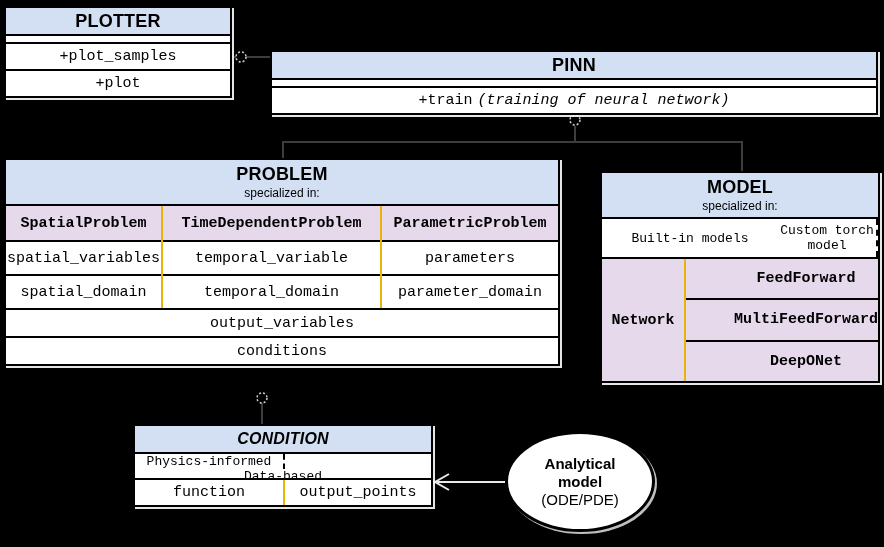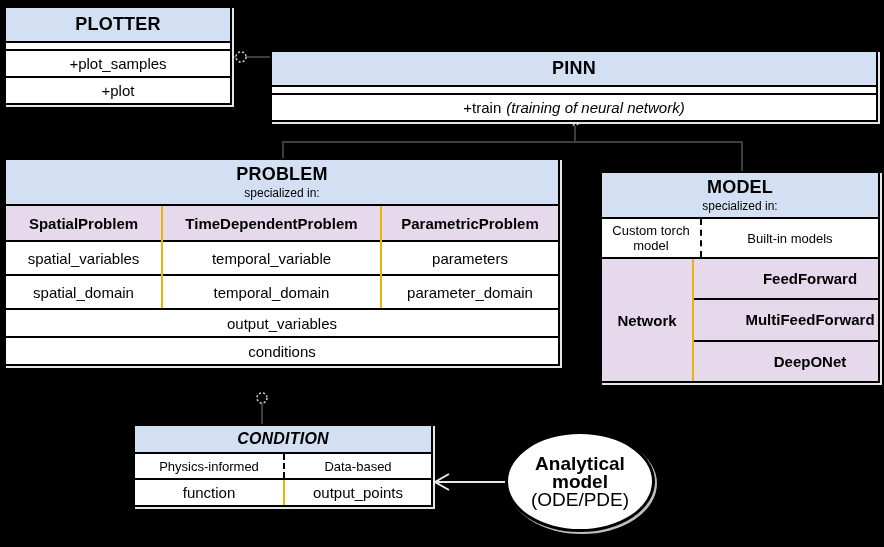--- a/index.html
+++ b/index.html
@@ -14,35 +14,35 @@
     border:2px solid #000; background:#fff;
     box-shadow:2px 2px 0 rgba(255,255,255,0.9);
     display:flex; flex-direction:column;
   }
   .hdr {
     background:#d3e0f4; display:flex; flex-direction:column;
     align-items:center; justify-content:center; text-align:center;
   }
   .title { font-weight:bold; font-size:18px; letter-spacing:0.2px; }
   .subtitle { font-size:12px; margin-top:1px; }
-  .cell { display:flex; align-items:center; justify-content:center; background:#fff; text-align:center; }
+  .cell { display:flex; align-items:center; justify-content:center; background:#fff; text-align:center;font-family:Liberation Mono, monospace; }
   .bt { border-top:2px solid #000; }
   .br { border-right:2px solid #eab308; }
   .brd { border-right:2px dashed #000; }
   .lav { background:#e7d9ec; }
   .bold { font-weight:bold; }
   .note { font-style:italic; margin-left:5px; }
 
   
   .m-row { height:27px; font-size:15px; }
   .attr-strip { height:8px; background:#fff; }
 
   #plotter { left:4px; top:6px; width:228px; }
   #pinn { left:270px; top:6px; width:608px;margin-top:44px; }
-  #plotter .hdr, #pinn .hdr { height:33px;text-align:right; }
+  #plotter .hdr, #pinn .hdr { height:26px;text-align:right; }
 
   
   #problem { left:4px; top:158px; width:556px; }
   #problem .hdr { height:44px; }
   .p-grid { display:flex; }
   .p-col { display:flex; flex-direction:column; }
   .p-col-0 { width:157px; }
   .p-col-1 { width:219px; }
   .p-col-2 { flex:1; }
   .p-sub { height:34px; font-size:15px; font-weight:bold; }
@@ -58,34 +58,34 @@
   .m-split-right { flex:1; font-size:14px; }
   .m-lower { display:flex; height:124px; }
   .m-net { width:92px; font-size:15px; }
   .m-right { flex:1; display:flex; flex-direction:column; }
   .m-right .cell { flex:1; font-size:15px;padding-left:48px; }
 
   
   #condition { left:133px; top:424px; width:300px; }
   #condition .hdr { height:26px;font-style:italic; }
   #condition .title { font-size:16px; }
-  .c-split { display:flex; height:26px; }
+  .c-split { display:flex; height:26px;flex-direction:column; }
   .c-split .cell { font-size:13px; }
   .c-row { display:flex; height:27px; }
   .c-row .cell { font-size:15px; }
   .c-left { width:150px; }
   .c-right { flex:1; }
 
   
   #analytical {
     position:absolute; z-index:2; left:505px; top:431px; width:150px; height:101px;
     background:#fff; border:3px solid #000; border-radius:50%;
     box-shadow:2px 2px 0 rgba(255,255,255,0.75);
     display:flex; flex-direction:column; align-items:center; justify-content:center;
-    text-align:center; font-size:19px; line-height:18px;
+    text-align:center; font-size:15px; line-height:18px;
   }
 </style>
 </head>
 <body>
 
 <div id="canvas">
 
   <svg id="wires" width="884" height="547" viewBox="0 0 884 547">
 
     <line x1="232" y1="57" x2="270" y2="57" stroke="#3d3d3d" stroke-width="2"></line>
@@ -149,22 +149,22 @@
     <div class="cell p-full bt">output_variables</div>
     <div class="cell p-full bt">conditions</div>
   </div>
 
   <div class="uml-box" id="model">
     <div class="hdr">
       <div class="title">MODEL</div>
       <div class="subtitle">specialized in:</div>
     </div>
     <div class="m-split bt">
+      <div class="cell m-split-right">Built-in models</div>
       <div class="cell m-split-left brd">Custom torch model</div>
-      <div class="cell m-split-right">Built-in models</div>
     </div>
     <div class="m-lower bt">
       <div class="cell m-net lav bold br">Network</div>
       <div class="m-right">
         <div class="cell lav bold">FeedForward</div>
         <div class="cell lav bold bt">MultiFeedForward</div>
         <div class="cell lav bold bt">DeepONet</div>
       </div>
     </div>
   </div>

